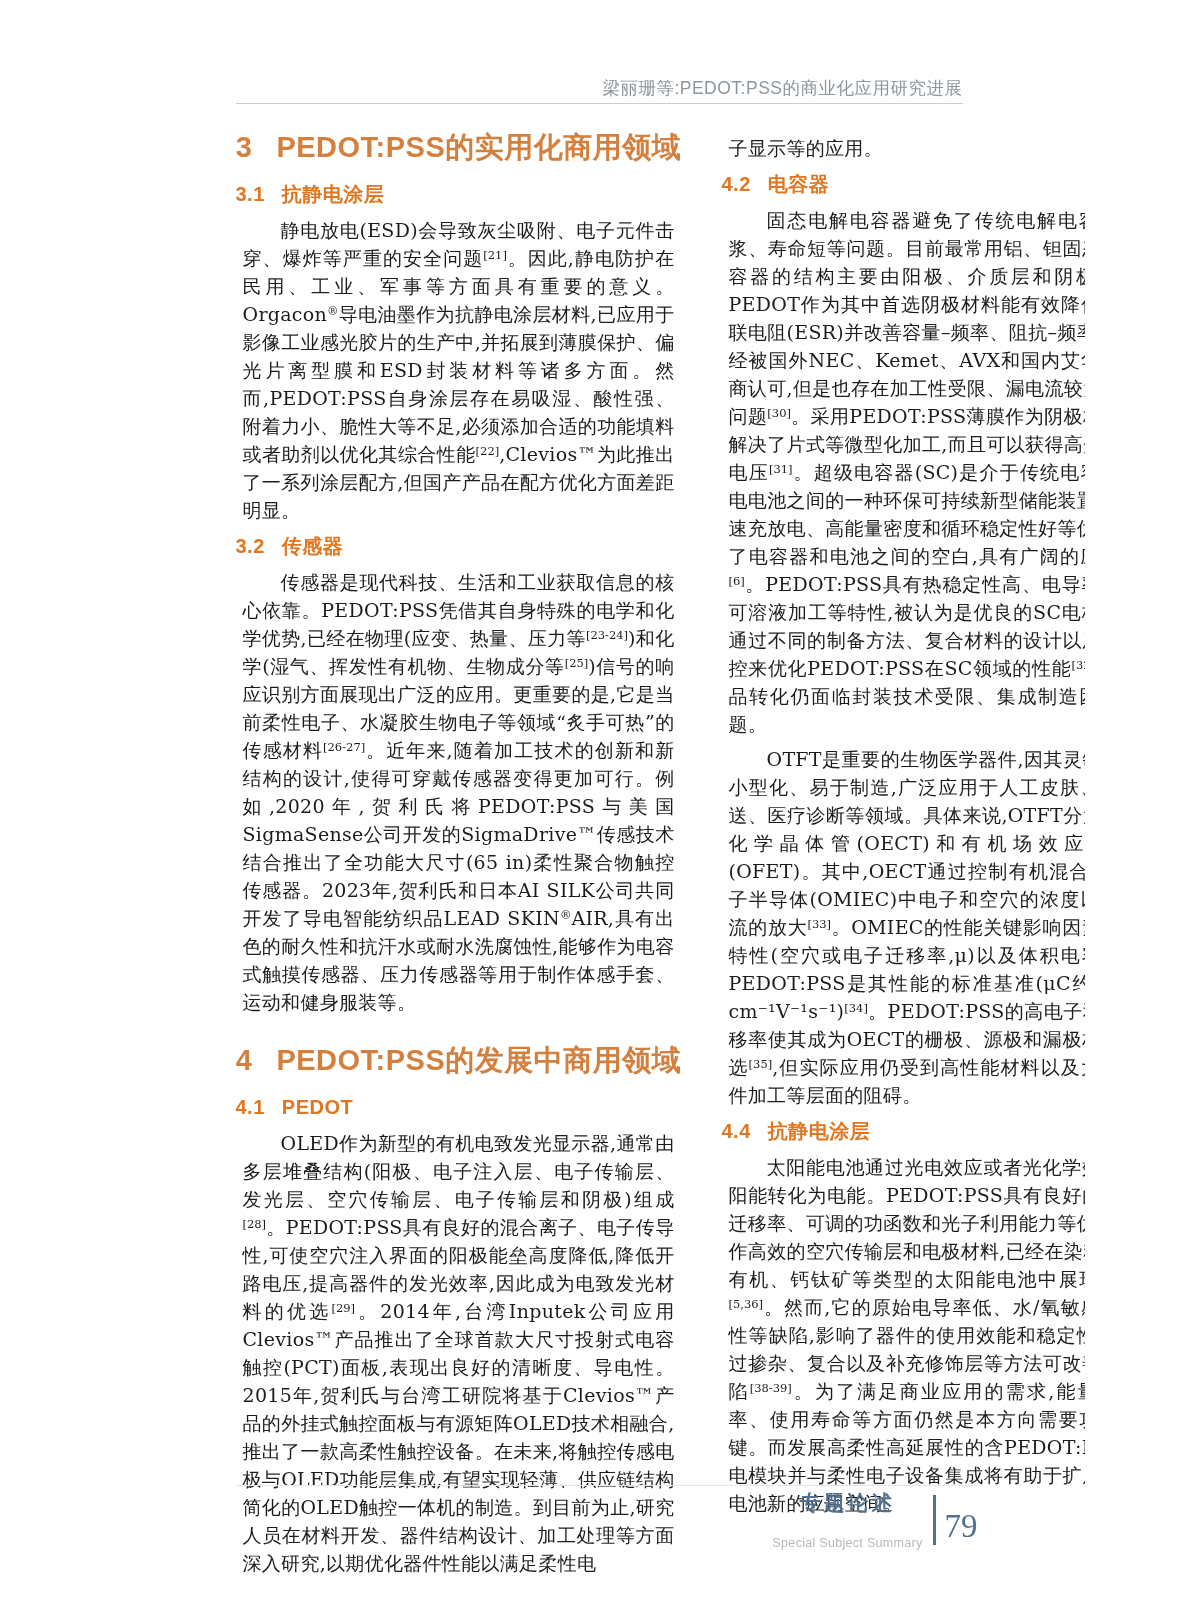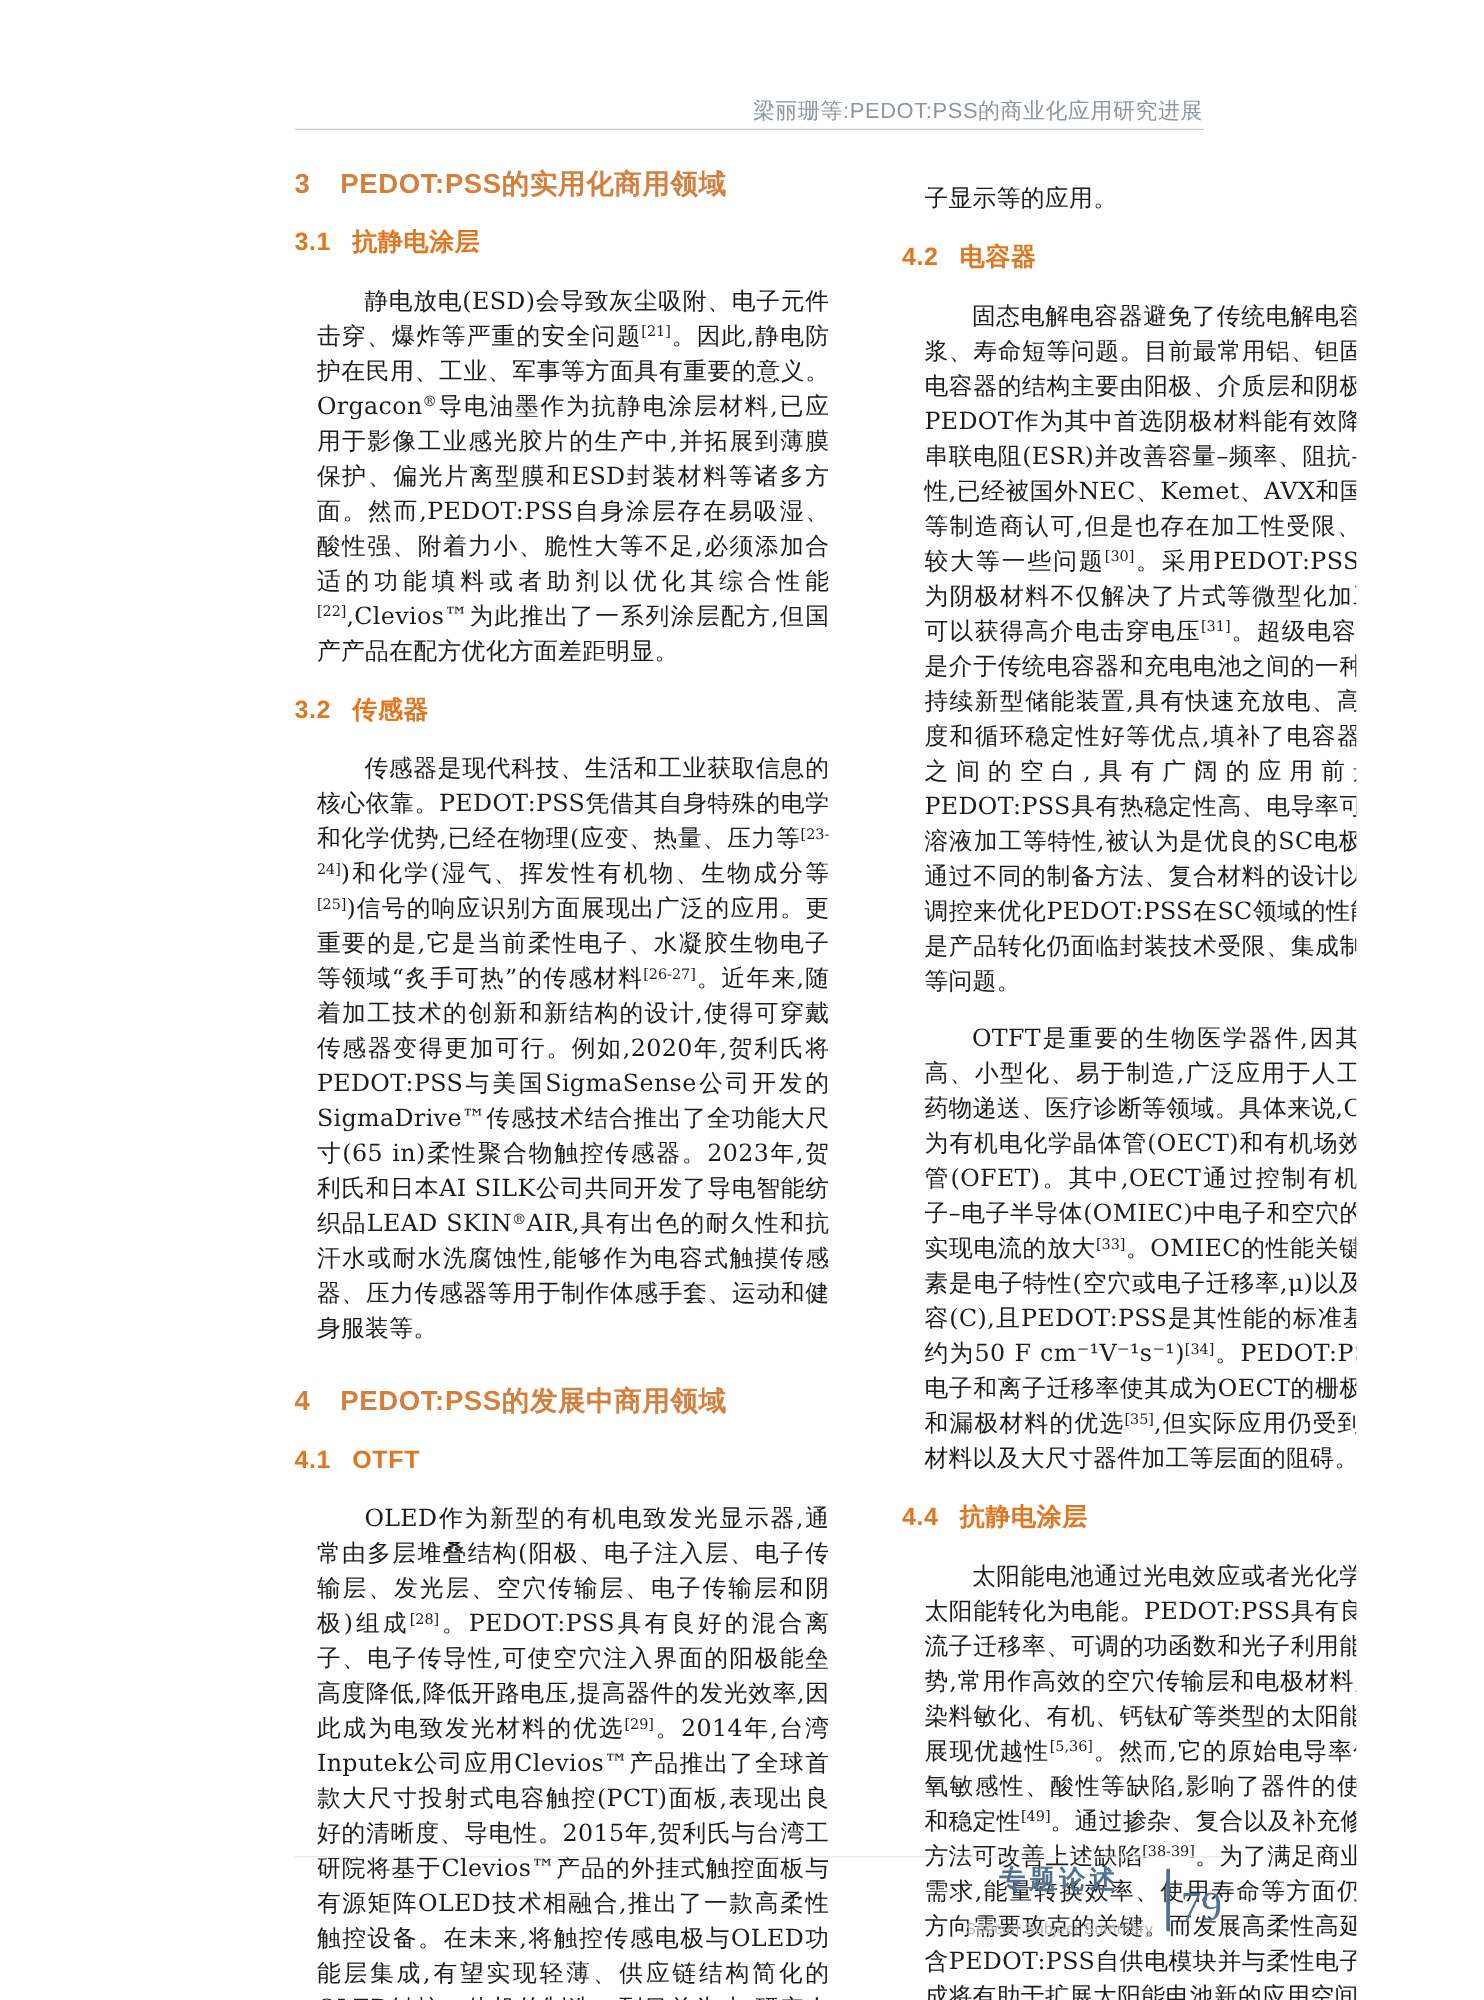--- a/index.html
+++ b/index.html
@@ -21,30 +21,30 @@
     border-top:1px solid #c9ced2;
   }
   .content {
     position:absolute; top:127px; left:133px; width:932px;
     display:flex; gap:40px;
   }
   .col {
     width:446px; text-align:justify;
     font-size:19px; line-height:28px; letter-spacing:0.3px;
   }
-  .para { margin:18px; }
+  .para { margin:7px; }
   .para.indent { text-indent:2em; }
   sup.ref {
     font-size:11.5px; line-height:0; vertical-align:6px; letter-spacing:0;
   }
   .sec-heading {
     font-family:"Liberation Sans","DejaVu Sans",sans-serif;
-    font-weight:bold; font-size:22px; line-height:34px;
+    font-weight:bold; font-size:29px; line-height:34px;
     color:var(--heading_orange,#d3803f);
-    margin:27px 0 15px 0; text-align:left; letter-spacing:0.5px;
+    margin:27px 0 15px 0; text-align:center; letter-spacing:0.5px;
   }
   .col > .sec-heading:first-child { margin-top:3px; }
   .sec-heading .sec-num { margin-right:24px; }
   .sub-heading {
     font-family:"Liberation Sans","DejaVu Sans",sans-serif;
     font-weight:bold; font-size:20px; line-height:30px;
     color:var(--subheading_orange,#e0761f);
     margin:7px 0 6px 0; text-align:left; letter-spacing:0.5px;
   }
   .sub-heading .sec-num { margin-right:17px; }
@@ -85,21 +85,21 @@
   <div class="header-rule"></div>
 
   <div class="content">
     <div class="col">
         <div class="sec-heading"><span class="sec-num">3</span><span class="sec-title">PEDOT:PSS的实用化商用领域</span></div>
         <div class="sub-heading"><span class="sec-num">3.1</span><span class="sec-title">抗静电涂层</span></div>
         <p class="para indent">静电放电(ESD)会导致灰尘吸附、电子元件击穿、爆炸等严重的安全问题<sup class="ref">[21]</sup>。因此,静电防护在民用、工业、军事等方面具有重要的意义。Orgacon<sup class="ref">®</sup>导电油墨作为抗静电涂层材料,已应用于影像工业感光胶片的生产中,并拓展到薄膜保护、偏光片离型膜和ESD封装材料等诸多方面。然而,PEDOT:PSS自身涂层存在易吸湿、酸性强、附着力小、脆性大等不足,必须添加合适的功能填料或者助剂以优化其综合性能<sup class="ref">[22]</sup>,Clevios™为此推出了一系列涂层配方,但国产产品在配方优化方面差距明显。</p>
         <div class="sub-heading"><span class="sec-num">3.2</span><span class="sec-title">传感器</span></div>
         <p class="para indent">传感器是现代科技、生活和工业获取信息的核心依靠。PEDOT:PSS凭借其自身特殊的电学和化学优势,已经在物理(应变、热量、压力等<sup class="ref">[23-24]</sup>)和化学(湿气、挥发性有机物、生物成分等<sup class="ref">[25]</sup>)信号的响应识别方面展现出广泛的应用。更重要的是,它是当前柔性电子、水凝胶生物电子等领域“炙手可热”的传感材料<sup class="ref">[26-27]</sup>。近年来,随着加工技术的创新和新结构的设计,使得可穿戴传感器变得更加可行。例如,2020年,贺利氏将PEDOT:PSS与美国SigmaSense公司开发的SigmaDrive™传感技术结合推出了全功能大尺寸(65 in)柔性聚合物触控传感器。2023年,贺利氏和日本AI SILK公司共同开发了导电智能纺织品LEAD SKIN<sup class="ref">®</sup>AIR,具有出色的耐久性和抗汗水或耐水洗腐蚀性,能够作为电容式触摸传感器、压力传感器等用于制作体感手套、运动和健身服装等。</p>
         <div class="sec-heading"><span class="sec-num">4</span><span class="sec-title">PEDOT:PSS的发展中商用领域</span></div>
-        <div class="sub-heading"><span class="sec-num">4.1</span><span class="sec-title">OTFT</span></div>
+        <div class="sub-heading"><span class="sec-num">4.1</span><span class="sec-title">PEDOT</span></div>
         <p class="para indent">OLED作为新型的有机电致发光显示器,通常由多层堆叠结构(阳极、电子注入层、电子传输层、发光层、空穴传输层、电子传输层和阴极)组成<sup class="ref">[28]</sup>。PEDOT:PSS具有良好的混合离子、电子传导性,可使空穴注入界面的阳极能垒高度降低,降低开路电压,提高器件的发光效率,因此成为电致发光材料的优选<sup class="ref">[29]</sup>。2014年,台湾Inputek公司应用Clevios™产品推出了全球首款大尺寸投射式电容触控(PCT)面板,表现出良好的清晰度、导电性。2015年,贺利氏与台湾工研院将基于Clevios™产品的外挂式触控面板与有源矩阵OLED技术相融合,推出了一款高柔性触控设备。在未来,将触控传感电极与OLED功能层集成,有望实现轻薄、供应链结构简化的OLED触控一体机的制造。到目前为止,研究人员在材料开发、器件结构设计、加工处理等方面深入研究,以期优化器件性能以满足柔性电</p>
       </div>
     <div class="col">
         <p class="para">子显示等的应用。</p>
         <div class="sub-heading"><span class="sec-num">4.2</span><span class="sec-title">电容器</span></div>
         <p class="para indent">固态电解电容器避免了传统电解电容器易爆浆、寿命短等问题。目前最常用铝、钽固态电解电容器的结构主要由阳极、介质层和阴极组成。PEDOT作为其中首选阴极材料能有效降低等效串联电阻(ESR)并改善容量–频率、阻抗–频率特性,已经被国外NEC、Kemet、AVX和国内艾华等制造商认可,但是也存在加工性受限、漏电流较大等一些问题<sup class="ref">[30]</sup>。采用PEDOT:PSS薄膜作为阴极材料不仅解决了片式等微型化加工,而且可以获得高介电击穿电压<sup class="ref">[31]</sup>。超级电容器(SC)是介于传统电容器和充电电池之间的一种环保可持续新型储能装置,具有快速充放电、高能量密度和循环稳定性好等优点,填补了电容器和电池之间的空白,具有广阔的应用前景<sup class="ref">[6]</sup>。PEDOT:PSS具有热稳定性高、电导率可调、可溶液加工等特性,被认为是优良的SC电极材料。通过不同的制备方法、复合材料的设计以及结构调控来优化PEDOT:PSS在SC领域的性能<sup class="ref">[32]</sup>,但是产品转化仍面临封装技术受限、集成制造困难等问题。</p>
         <p class="para indent">OTFT是重要的生物医学器件,因其灵敏度高、小型化、易于制造,广泛应用于人工皮肤、药物递送、医疗诊断等领域。具体来说,OTFT分为有机电化学晶体管(OECT)和有机场效应晶体管(OFET)。其中,OECT通过控制有机混合离子–电子半导体(OMIEC)中电子和空穴的浓度以实现电流的放大<sup class="ref">[33]</sup>。OMIEC的性能关键影响因素是电子特性(空穴或电子迁移率,μ)以及体积电容(C),且PEDOT:PSS是其性能的标准基准(μC约为50 F cm⁻¹V⁻¹s⁻¹)<sup class="ref">[34]</sup>。PEDOT:PSS的高电子和离子迁移率使其成为OECT的栅极、源极和漏极材料的优选<sup class="ref">[35]</sup>,但实际应用仍受到高性能材料以及大尺寸器件加工等层面的阻碍。</p>
         <div class="sub-heading"><span class="sec-num">4.4</span><span class="sec-title">抗静电涂层</span></div>
         <p class="para indent">太阳能电池通过光电效应或者光化学效应将太阳能转化为电能。PEDOT:PSS具有良好的载流子迁移率、可调的功函数和光子利用能力等优势,常用作高效的空穴传输层和电极材料,已经在染料敏化、有机、钙钛矿等类型的太阳能电池中展现优越性<sup class="ref">[5,36]</sup>。然而,它的原始电导率低、水/氧敏感性、酸性等缺陷,影响了器件的使用效能和稳定性<sup class="ref">[49]</sup>。通过掺杂、复合以及补充修饰层等方法可改善上述缺陷<sup class="ref">[38-39]</sup>。为了满足商业应用的需求,能量转换效率、使用寿命等方面仍然是本方向需要攻克的关键。而发展高柔性高延展性的含PEDOT:PSS自供电模块并与柔性电子设备集成将有助于扩展太阳能电池新的应用空间。</p>
       </div>

